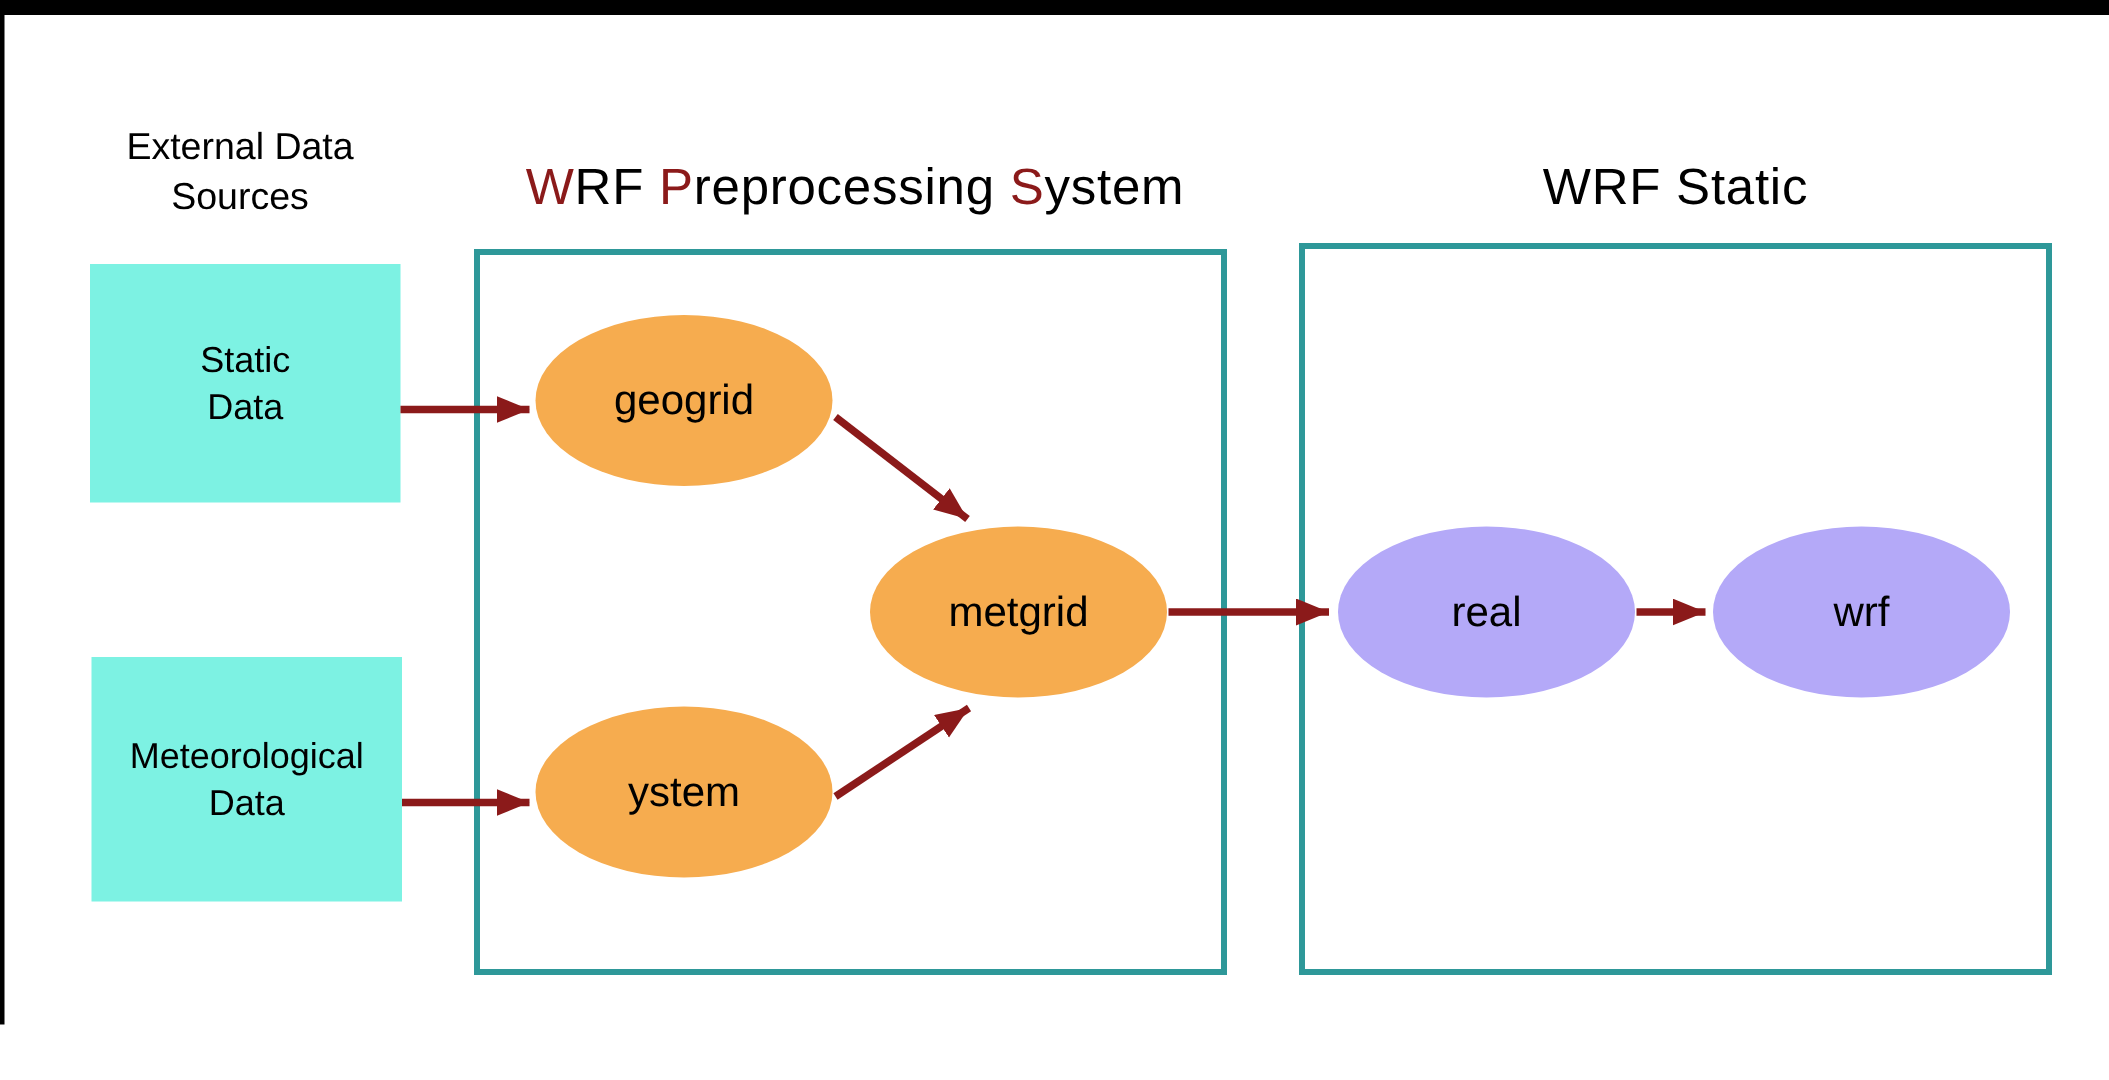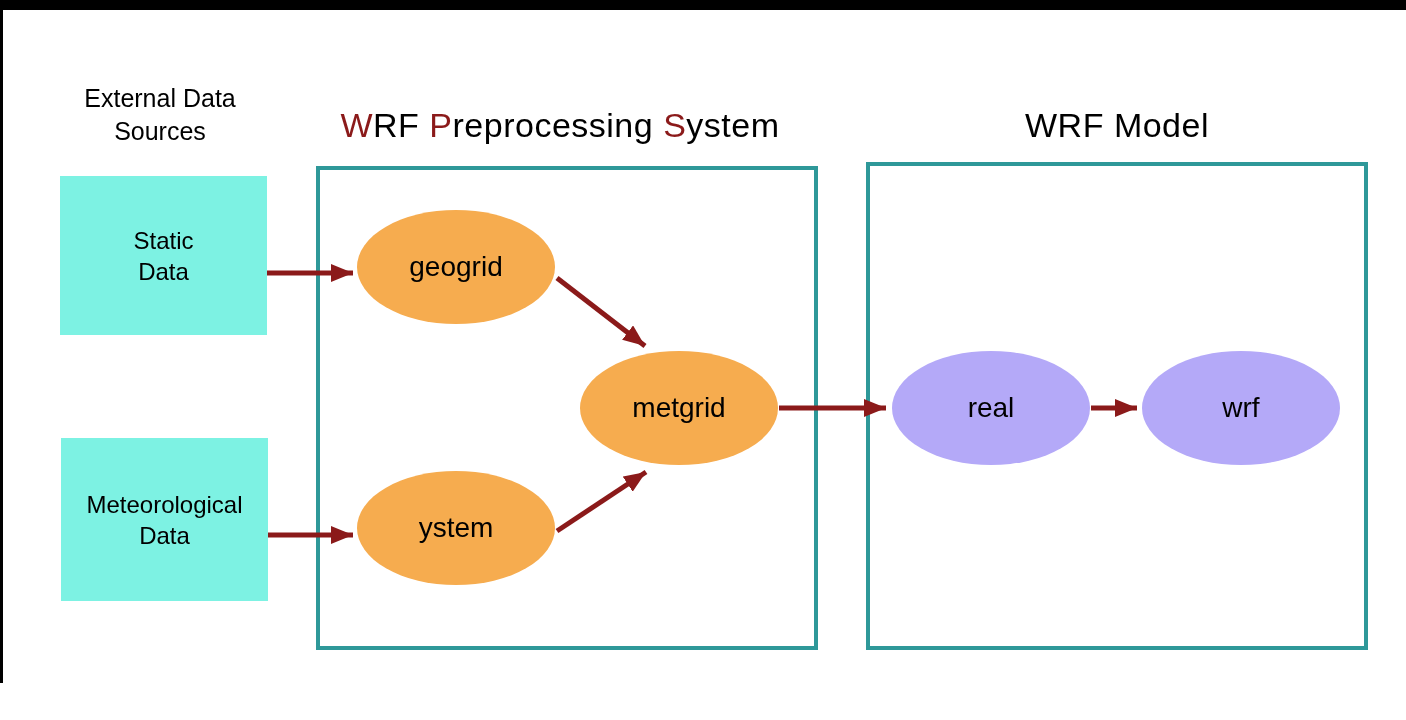--- a/index.html
+++ b/index.html
@@ -28,21 +28,21 @@
   .ext-label {
     position: absolute; left: 30px; top: 82px; width: 260px;
     text-align: center; font-size: 25px; line-height: 33px; color: var(--text-black);
   }
 
   .big-title {
     position: absolute; top: 106px; margin: 0;
     text-align: center; font-size: 34px; font-weight: 400; color: var(--text-black);
     letter-spacing: 0.5px;
   }
-  .wps-title { left: 300px; width: 520px; }
+  .wps-title { left: 310px; width: 520px; }
   .wps-title .accent { color: var(--title-accent-red); }
   .wrf-title { left: 866px; width: 502px; }
 
   .group-box {
     position: absolute; box-sizing: border-box;
     border: 4px solid var(--teal-border); background: transparent;
   }
   .wps-box { left: 316px; top: 166px; width: 502px; height: 484px; }
   .wrf-box { left: 866px; top: 162px; width: 502px; height: 488px; }
 
@@ -79,21 +79,21 @@
   <div class="bar-top"></div>
   <div class="edge-left"></div>
 
   <div class="ext-label">
       <div>External Data</div>
       <div>Sources</div>
     </div>
 
   <div class="big-title wps-title"><span class="accent">W</span><span>RF </span><span class="accent">P</span><span>reprocessing </span><span class="accent">S</span><span>ystem</span></div>
 
-  <div class="big-title wrf-title">WRF Model</div>
+  <div class="big-title wrf-title">WRF Static</div>
 
   <div class="group-box wps-box"></div>
   <div class="group-box wrf-box"></div>
 
   <div class="src-box src-static">
       <div>Static</div>
       <div>Data</div>
     </div>
 
   <div class="src-box src-gridded">

